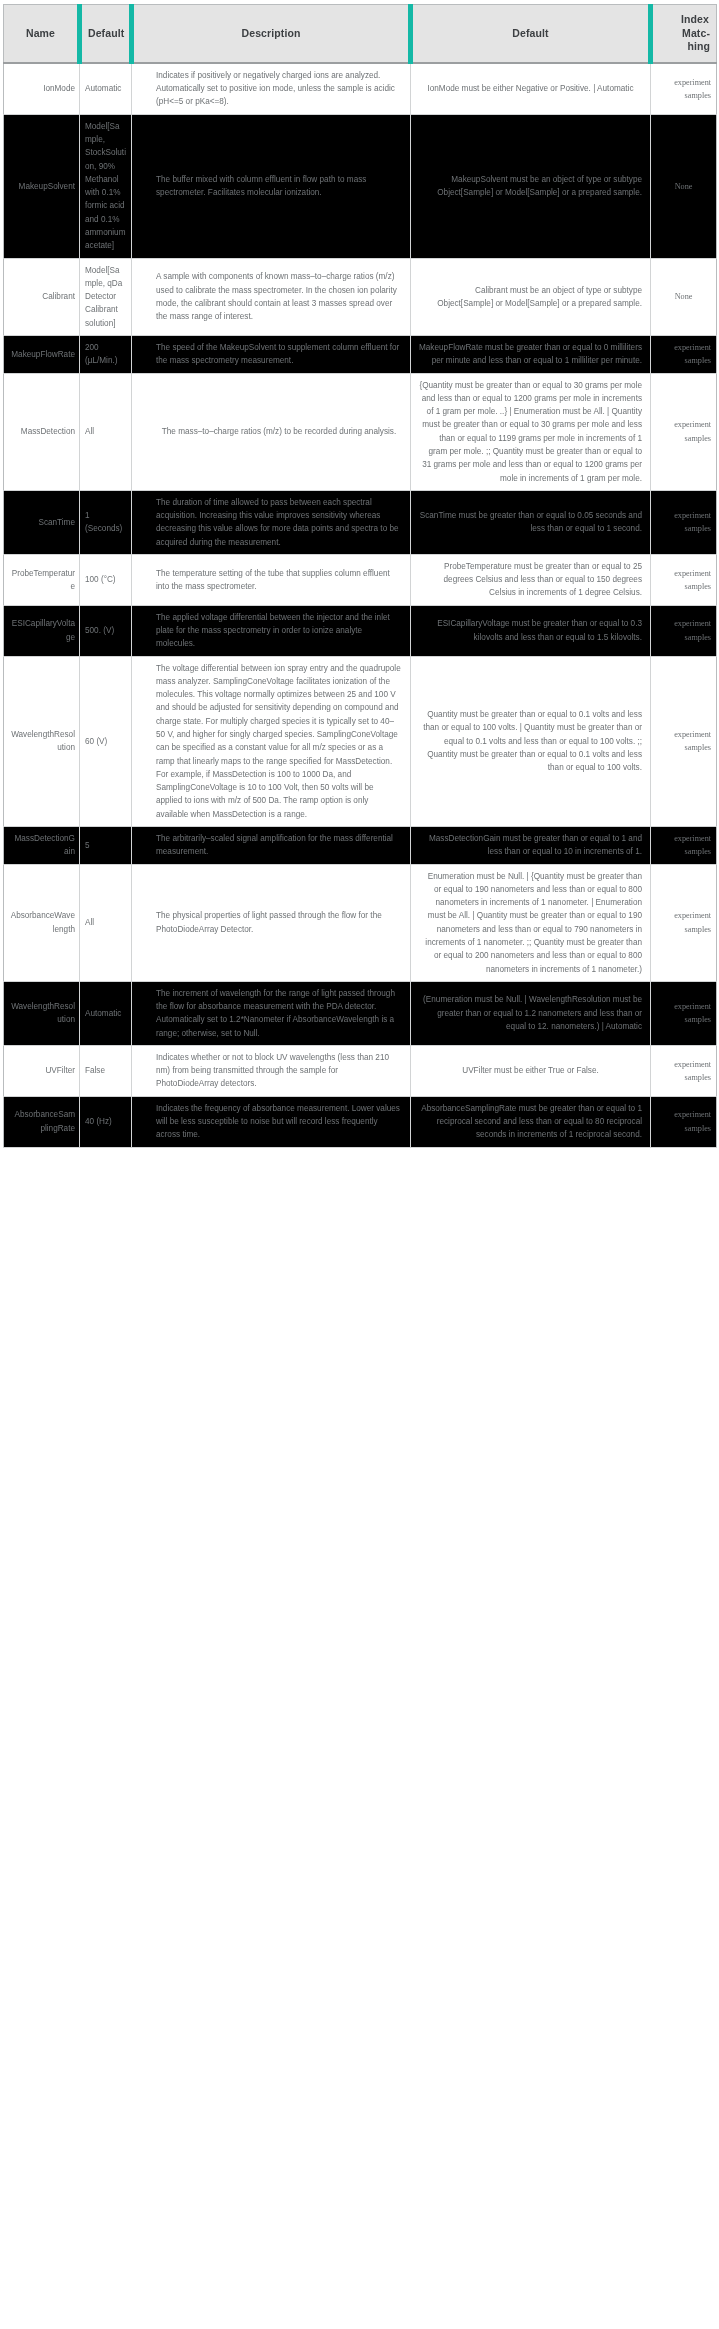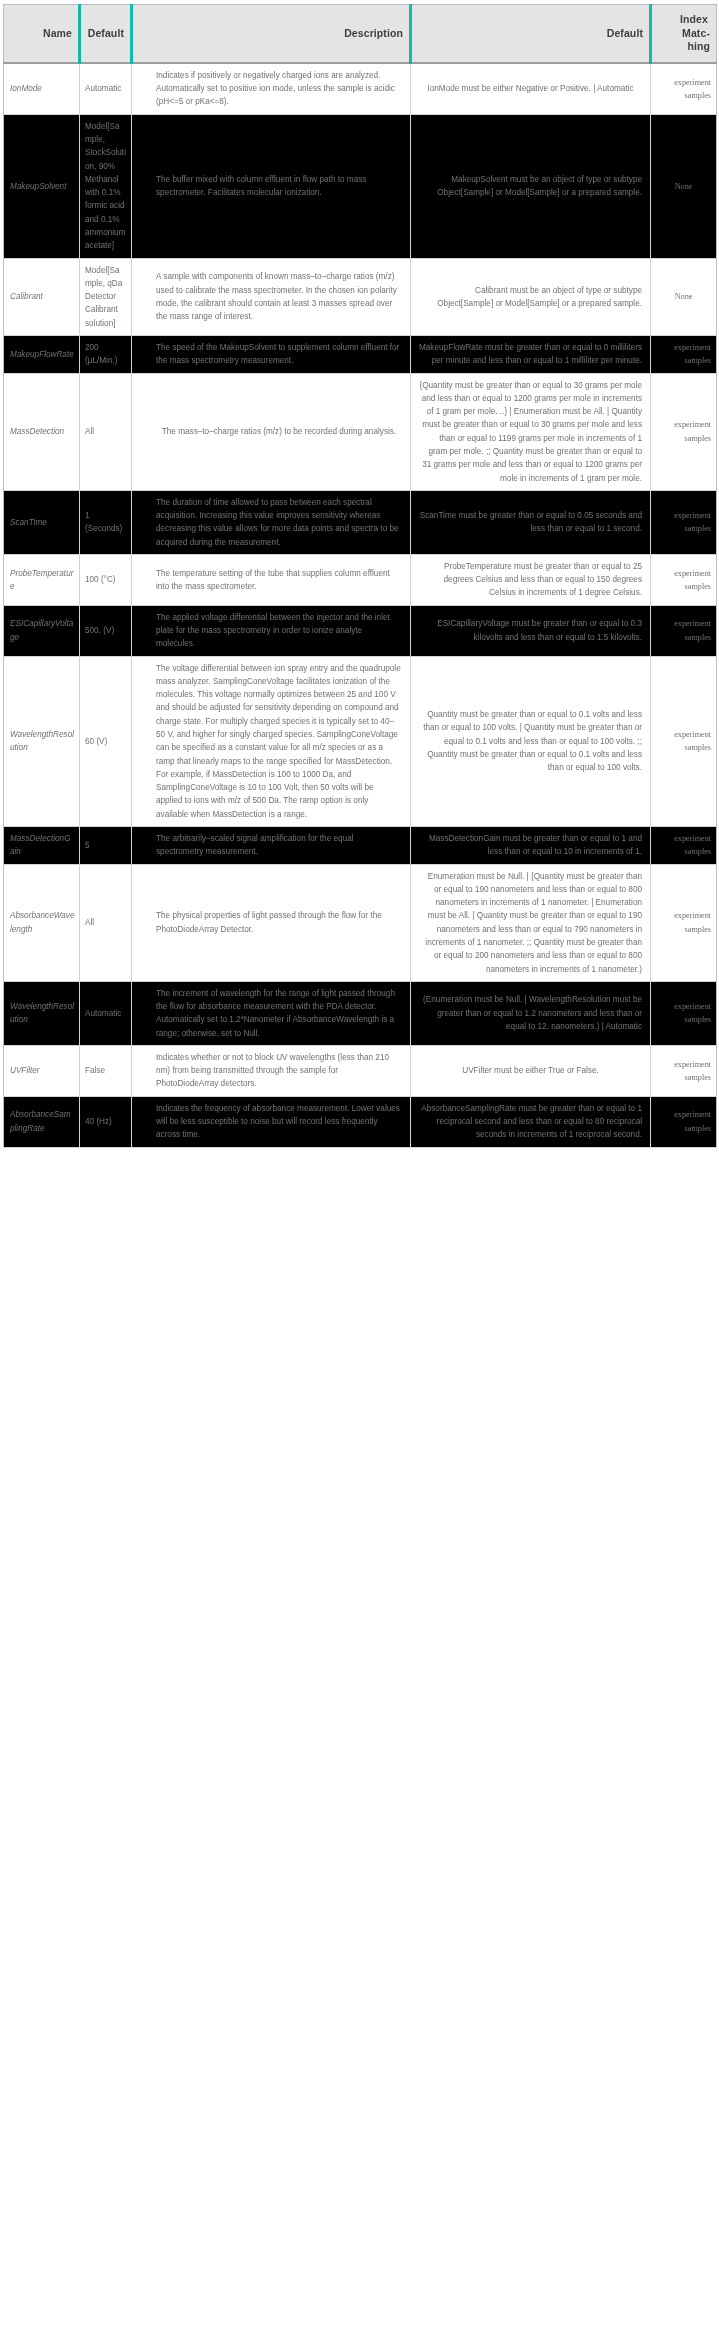--- a/index.html
+++ b/index.html
@@ -29,24 +29,24 @@
   table.param-table col.c-default  { width: 52px; }
   table.param-table col.c-desc     { width: 279px; }
   table.param-table col.c-pattern  { width: 240px; }
   table.param-table col.c-index    { width: 66px; }
 
   thead th {
     background: #e4e4e4;
     color: #3d4043;
     font-weight: bold;
     font-size: 10.5px;
-    text-align: right;
+    text-align: center;
     vertical-align: middle;
     padding: 8px 6px;
-    border-right: 3px solid #14b8a6;
+    border-right: 5px solid #14b8a6;
     border-bottom: 2px solid #9b9ea0;
     line-height: 1.3;
     letter-spacing: .1px;
   }
   thead th:last-child { border-right: none; }
   thead th.th-index {
     text-align: left;
     padding-left: 28px;
   }
   thead th.th-index .idx-l1 { display:block; text-align:left; }
@@ -88,21 +88,21 @@
     padding-left: 8px;
     padding-right: 8px;
   }
   td.cell-pattern .tx { display:inline-block; text-align:right; }
   td.cell-index {
     text-align: center;
   }
   td.cell-index .tx { display:inline-block; text-align:right;font-family:Liberation Serif, serif; }
 
   
-  td.cell-name.leftish { text-align: left; font-style: italic; }
+  td.cell-name.leftish { text-align: right; }
   td.cell-default.leftish { text-align: left; }
 </style>
 </head>
 <body>
 
 <div id="doc">
   <table class="param-table">
     <colgroup>
       <col class="c-name">
         <col class="c-default">
@@ -183,21 +183,21 @@
         <tr class="row-odd">
           <td class="cell-name leftish"><span class="tx">WavelengthResolution</span></td>
           <td class="cell-default leftish"><span class="tx">60 (V)</span></td>
           <td class="cell-desc"><span class="tx">The voltage differential between ion spray entry and the quadrupole mass analyzer. SamplingConeVoltage facilitates ionization of the molecules. This voltage normally optimizes between 25 and 100 V and should be adjusted for sensitivity depending on compound and charge state. For multiply charged species it is typically set to 40–50 V, and higher for singly charged species. SamplingConeVoltage can be specified as a constant value for all m/z species or as a ramp that linearly maps to the range specified for MassDetection. For example, if MassDetection is 100 to 1000 Da, and SamplingConeVoltage is 10 to 100 Volt, then 50 volts will be applied to ions with m/z of 500 Da. The ramp option is only available when MassDetection is a range.</span></td>
           <td class="cell-pattern"><span class="tx">Quantity must be greater than or equal to 0.1 volts and less than or equal to 100 volts. | Quantity must be greater than or equal to 0.1 volts and less than or equal to 100 volts. ;; Quantity must be greater than or equal to 0.1 volts and less than or equal to 100 volts.</span></td>
           <td class="cell-index"><span class="tx">experiment samples</span></td>
         </tr>
         <tr class="row-even">
           <td class="cell-name leftish"><span class="tx">MassDetectionGain</span></td>
           <td class="cell-default leftish"><span class="tx">5</span></td>
-          <td class="cell-desc"><span class="tx">The arbitrarily–scaled signal amplification for the equal spectrometry measurement.</span></td>
+          <td class="cell-desc"><span class="tx">The arbitrarily–scaled signal amplification for the mass differential measurement.</span></td>
           <td class="cell-pattern"><span class="tx">MassDetectionGain must be greater than or equal to 1 and less than or equal to 10 in increments of 1.</span></td>
           <td class="cell-index"><span class="tx">experiment samples</span></td>
         </tr>
         <tr class="row-odd">
           <td class="cell-name leftish"><span class="tx">AbsorbanceWavelength</span></td>
           <td class="cell-default leftish"><span class="tx">All</span></td>
           <td class="cell-desc"><span class="tx">The physical properties of light passed through the flow for the PhotoDiodeArray Detector.</span></td>
           <td class="cell-pattern"><span class="tx">Enumeration must be Null. | {Quantity must be greater than or equal to 190 nanometers and less than or equal to 800 nanometers in increments of 1 nanometer. | Enumeration must be All. | Quantity must be greater than or equal to 190 nanometers and less than or equal to 790 nanometers in increments of 1 nanometer. ;; Quantity must be greater than or equal to 200 nanometers and less than or equal to 800 nanometers in increments of 1 nanometer.)</span></td>
           <td class="cell-index"><span class="tx">experiment samples</span></td>
         </tr>

